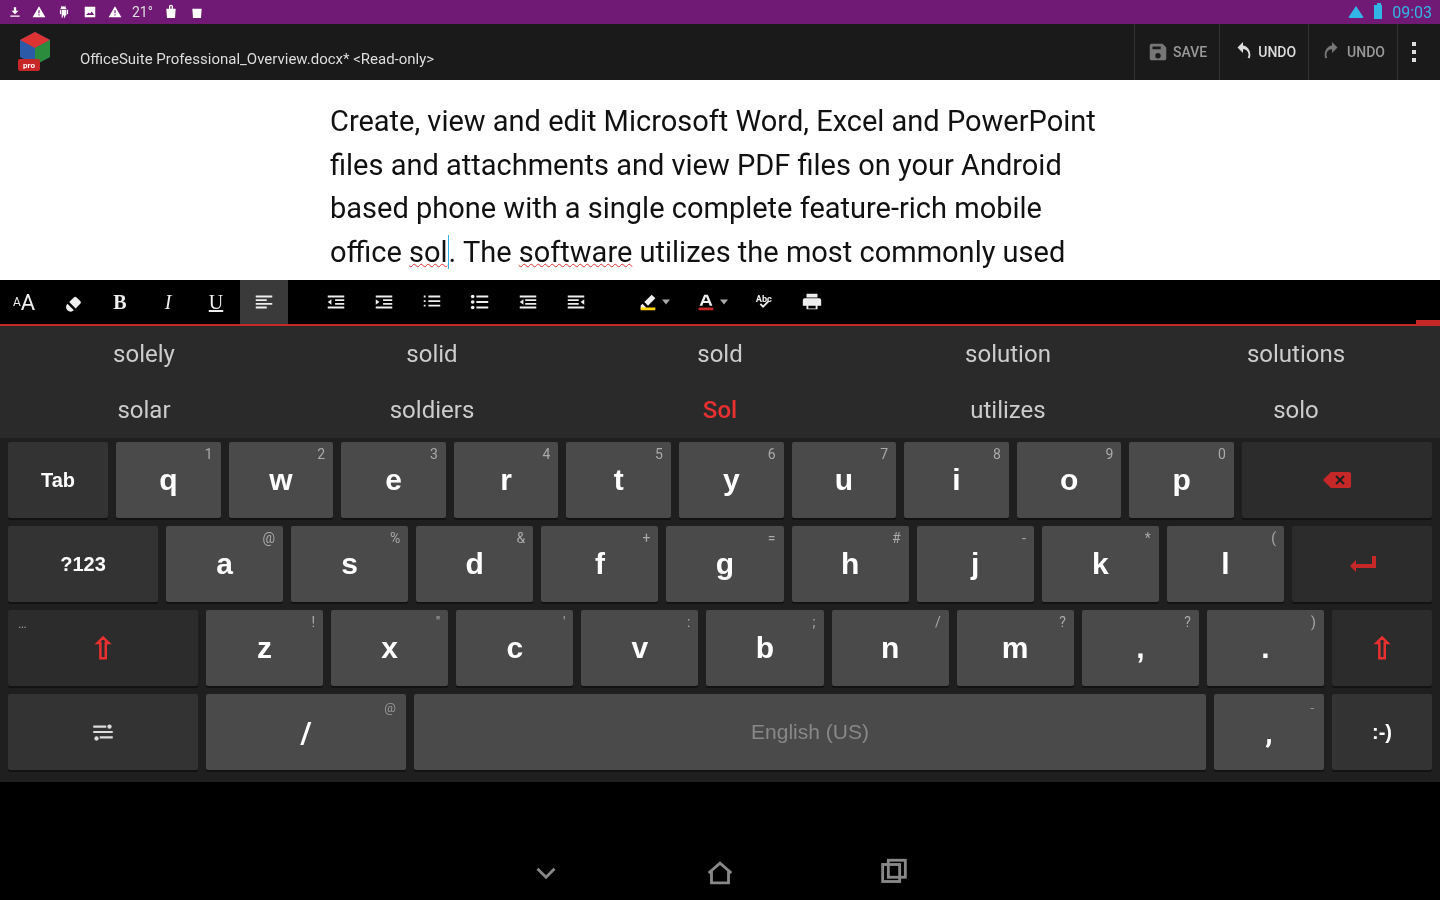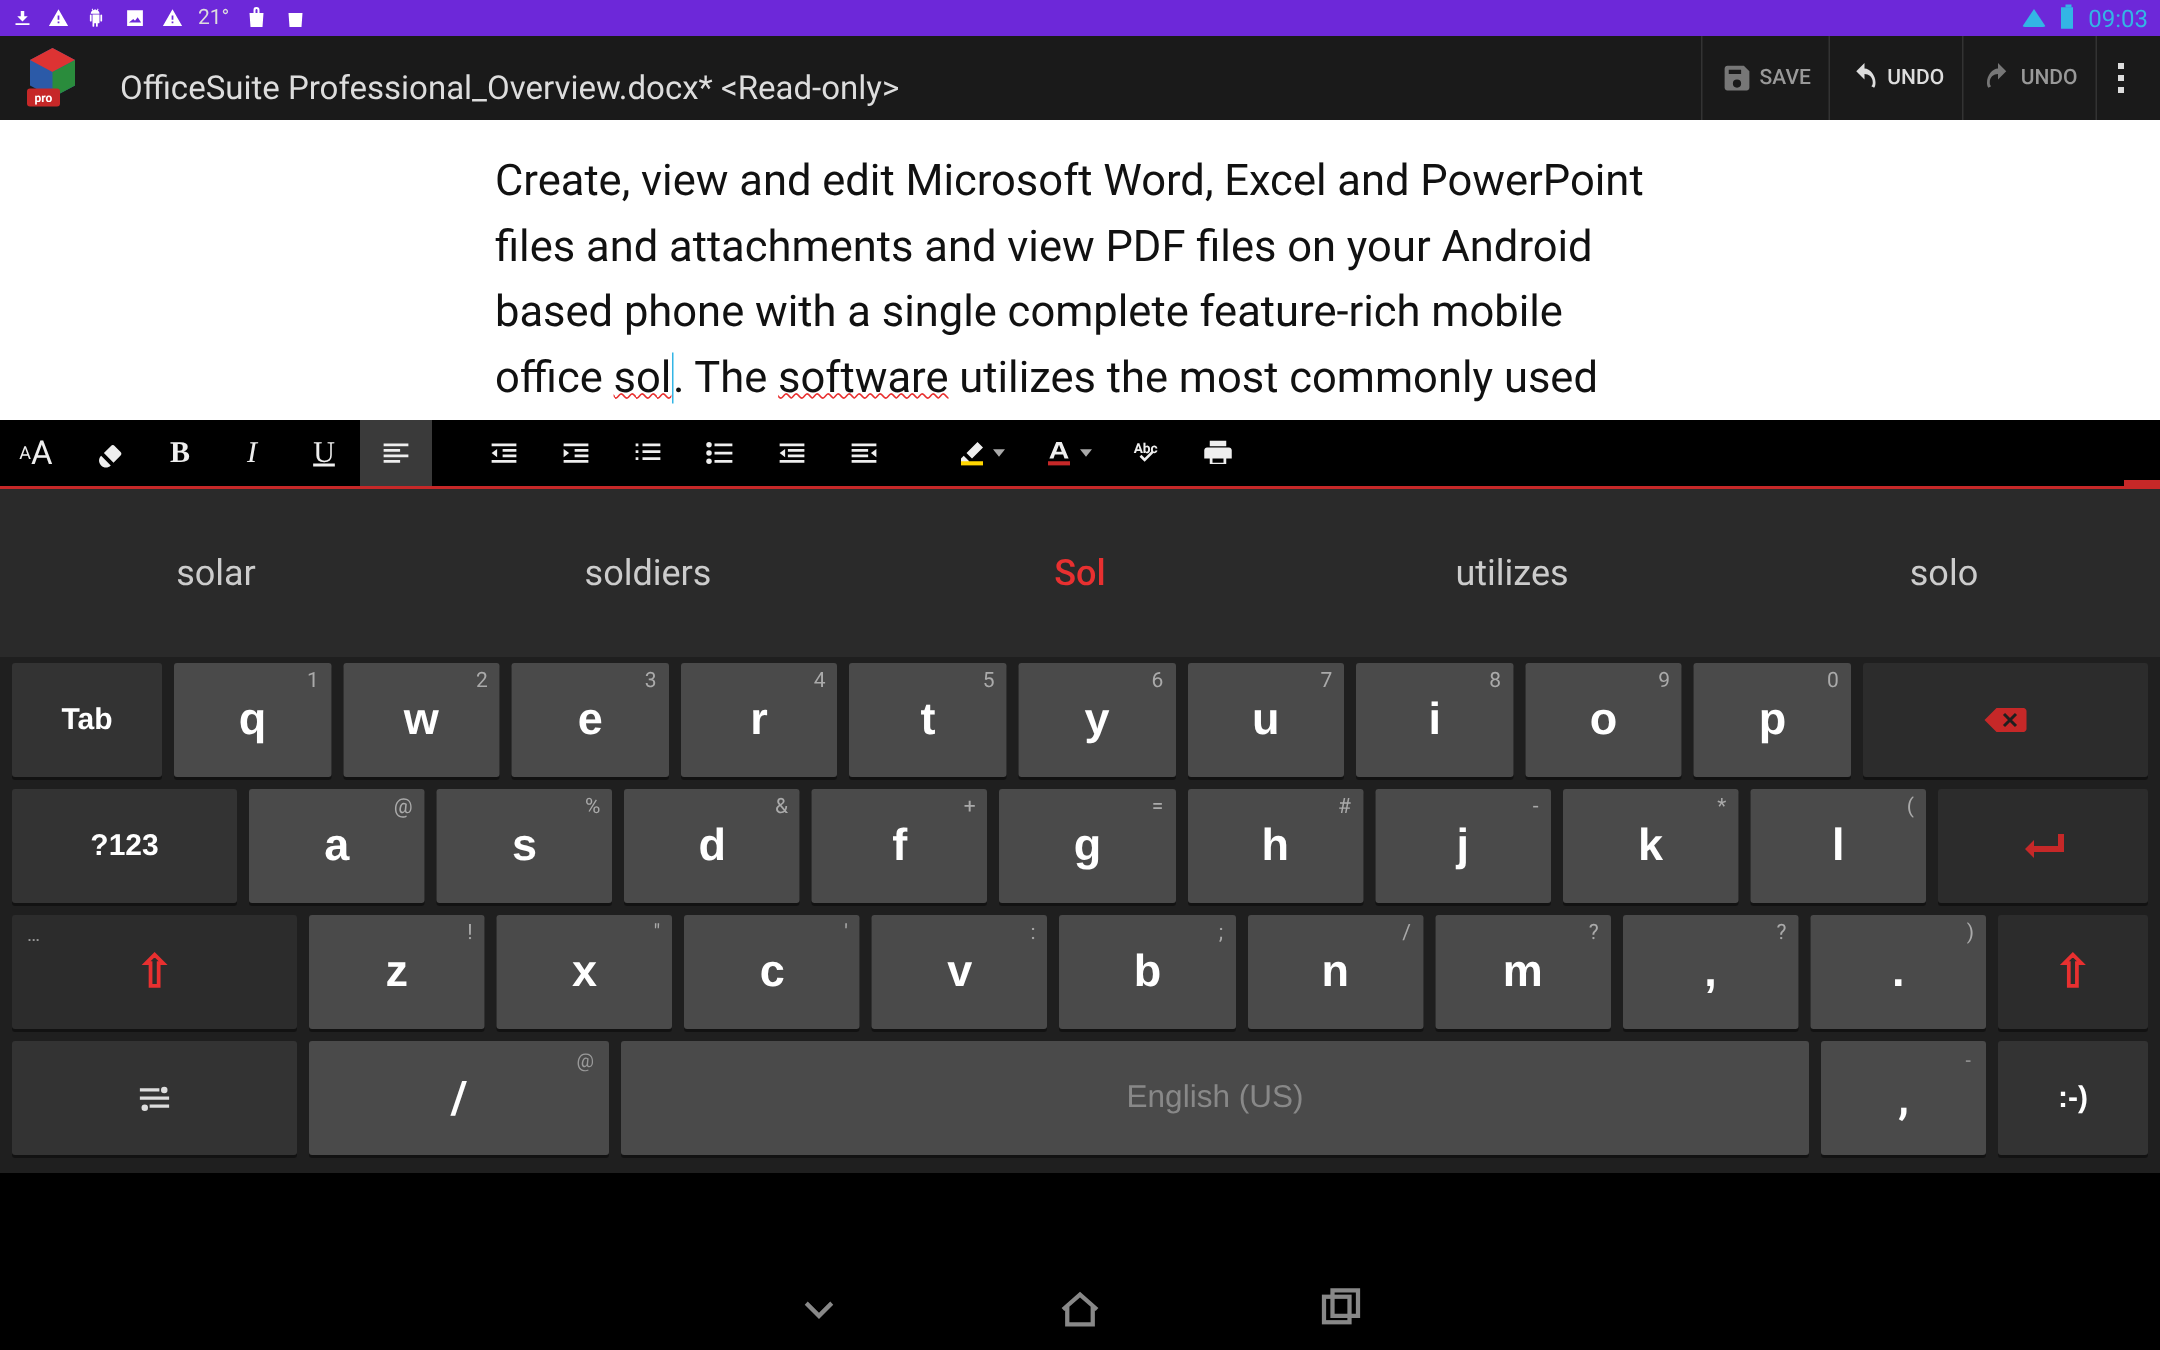--- a/index.html
+++ b/index.html
@@ -1,27 +1,27 @@
 <!DOCTYPE html>
 <html><head>
 <meta charset="utf-8">
 <style>
 * { margin:0; padding:0; box-sizing:border-box; font-family:Roboto,Arial,sans-serif; -webkit-font-smoothing:antialiased; }
 body { width:1440px; height:900px; background:#000; overflow:hidden; position:relative; }
 
 
-.status-bar { height:24px; background:#6d28d9; display:flex; align-items:center; justify-content:space-between; padding:0 8px; color:#fff; font-size:14px; }
+.status-bar { height:24px; background:#701a75; display:flex; align-items:center; justify-content:space-between; padding:0 8px; color:#fff; font-size:14px; }
 .status-left, .status-right { display:flex; align-items:center; gap:10px; }
 .status-right .time { color:#33b5e5; font-size:16px; }
 .ico { display:inline-block; }
 
 
 .app-bar { height:56px; background:#1a1a1a; display:flex; align-items:center; padding:0 10px; color:#bbb; }
 .app-logo { width:50px; height:50px; position:relative; margin-right:20px; }
-.app-title { font-size:22px; color:#ddd; flex:0 0 auto;margin-top:14px; }
+.app-title { font-size:15px; color:#ddd; flex:0 0 auto;margin-top:14px; }
 .app-spacer { flex:1; }
 .app-btn { display:flex; align-items:center; gap:4px; padding:0 12px; height:56px; color:#999; font-size:14px; font-weight:500; border-left:1px solid #333; }
 .app-btn.light { color:#ddd;justify-content:space-between; }
 .app-btn svg { width:22px; height:22px; }
 .menu-dots { padding:0 14px; display:flex; flex-direction:column; gap:4px; align-items:center; justify-content:center; height:56px; border-left:1px solid #333; }
 .menu-dots span { width:4px; height:4px; background:#ddd; }
 
 
 .document { height:200px; background:#fff; padding:20px 330px 0 330px; font-family:Cambria,Georgia,serif; font-size:29px; line-height:1.5; color:#111; overflow:hidden; }
 .doc-word-err { text-decoration:underline wavy #e83030; text-decoration-thickness:1px; }
@@ -213,20 +213,27 @@
     </div>
   <div class="fbtn">
       <svg viewBox="0 0 24 24">
         <path d="M6 3h12v4H6zm-2 5h16c1 0 2 1 2 2v6h-4v4H6v-4H2v-6c0-1 1-2 2-2zm4 8v3h8v-3H8z"></path>
       </svg>
     </div>
 </div>
 
 <div class="suggestions">
   <div class="sug-tab"></div>
+  <div class="sug-row" id="sug-row-1">
+      <div class="sug-item">solely</div>
+      <div class="sug-item">solid</div>
+      <div class="sug-item">sold</div>
+      <div class="sug-item">solution</div>
+      <div class="sug-item">solutions</div>
+    </div>
   <div class="sug-row" id="sug-row-2">
       <div class="sug-item">solar</div>
       <div class="sug-item">soldiers</div>
       <div class="sug-item hl">Sol</div>
       <div class="sug-item">utilizes</div>
       <div class="sug-item">solo</div>
     </div>
 </div>
 
 <div class="keyboard">

